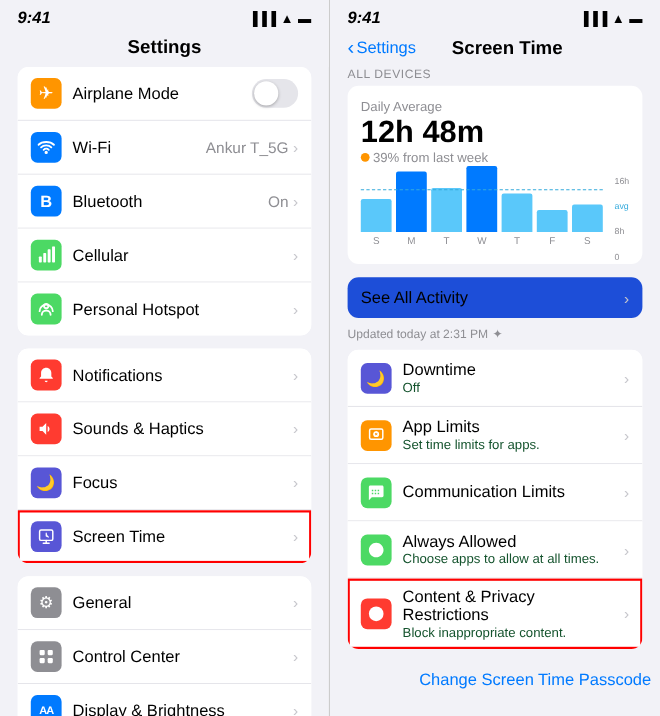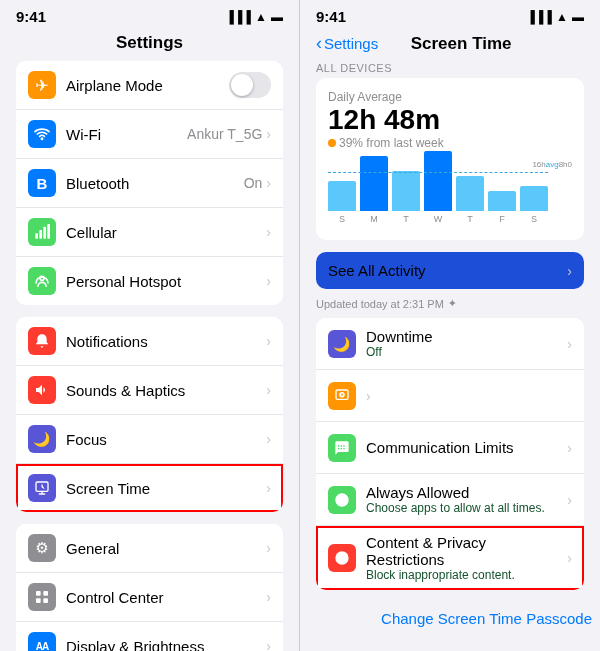--- a/index.html
+++ b/index.html
@@ -21,20 +21,21 @@
       border-right: 1px solid #ccc;
     }
     .status-bar {
       background: #f2f2f7;
       padding: 8px 16px 4px;
       display: flex;
       justify-content: space-between;
       align-items: center;
       font-size: 12px;
       font-weight: 600;
+      font-style: italic;
     }
     .status-time { font-size: 15px; font-weight: 700; }
     .status-icons { display: flex; align-items: center; gap: 4px; font-size: 12px; }
     .page-title {
       text-align: center;
       font-size: 17px;
       font-weight: 700;
       padding: 4px 0 8px;
       background: #f2f2f7;
     }
@@ -439,21 +440,21 @@
             <span class="chart-day">F</span>
           </div>
           <div class="chart-bar-wrap">
             <div class="chart-bar" style="height:25px; background:#5ac8fa;"></div>
             <span class="chart-day">S</span>
           </div>
         </div>
 
         <div style="position:absolute; top:14px; left:0; right:24px; border-top:1px dashed #34aadc;"></div>
 
-        <div style="position:absolute; right:0; top:0; height:82px; display:flex; flex-direction:row; justify-content:space-between; padding:2px 0;">
+        <div style="position:absolute; right:0; top:0; height:82px; display:flex; flex-direction:column; justify-content:space-between; padding:2px 0;">
           <span style="font-size:8px; color:#8e8e93;">16h</span>
           <span style="font-size:8px; color:#34aadc;">avg</span>
           <span style="font-size:8px; color:#8e8e93;">8h</span>
           <span style="font-size:8px; color:#8e8e93;">0</span>
         </div>
       </div>
     </div>
 
     <div class="see-all-row">
       <span class="see-all-label">See All Activity</span>
@@ -477,20 +478,24 @@
       </div>
 
       <div class="st-row">
         <div class="st-icon" style="background:#ff9500; color:#fff; font-size:13px;">
           <svg width="16" height="16" viewBox="0 0 24 24" fill="none" stroke="white" stroke-width="2" stroke-linecap="round">
             <rect x="3" y="3" width="18" height="14" rx="2"></rect>
             <circle cx="12" cy="10" r="3"></circle>
             <path d="M12 7v1M12 12v1M9 10h1M14 10h1"></path>
           </svg>
         </div>
+        <div class="st-text">
+          <div class="st-title">App Limits</div>
+          <div class="st-subtitle">Set time limits for apps.</div>
+        </div>
         <span class="chevron">›</span>
       </div>
 
       <div class="st-row">
         <div class="st-icon" style="background:#4cd964; color:#fff; font-size:13px;">
           <svg width="16" height="16" viewBox="0 0 24 24" fill="white">
             <path d="M20 2H4c-1.1 0-2 .9-2 2v18l4-4h14c1.1 0 2-.9 2-2V4c0-1.1-.9-2-2-2zM8 14H6v-2h2v2zm0-4H6V8h2v2zm4 4h-2v-2h2v2zm0-4h-2V8h2v2zm4 4h-2v-2h2v2zm0-4h-2V8h2v2z"></path>
           </svg>
         </div>
         <div class="st-text">

